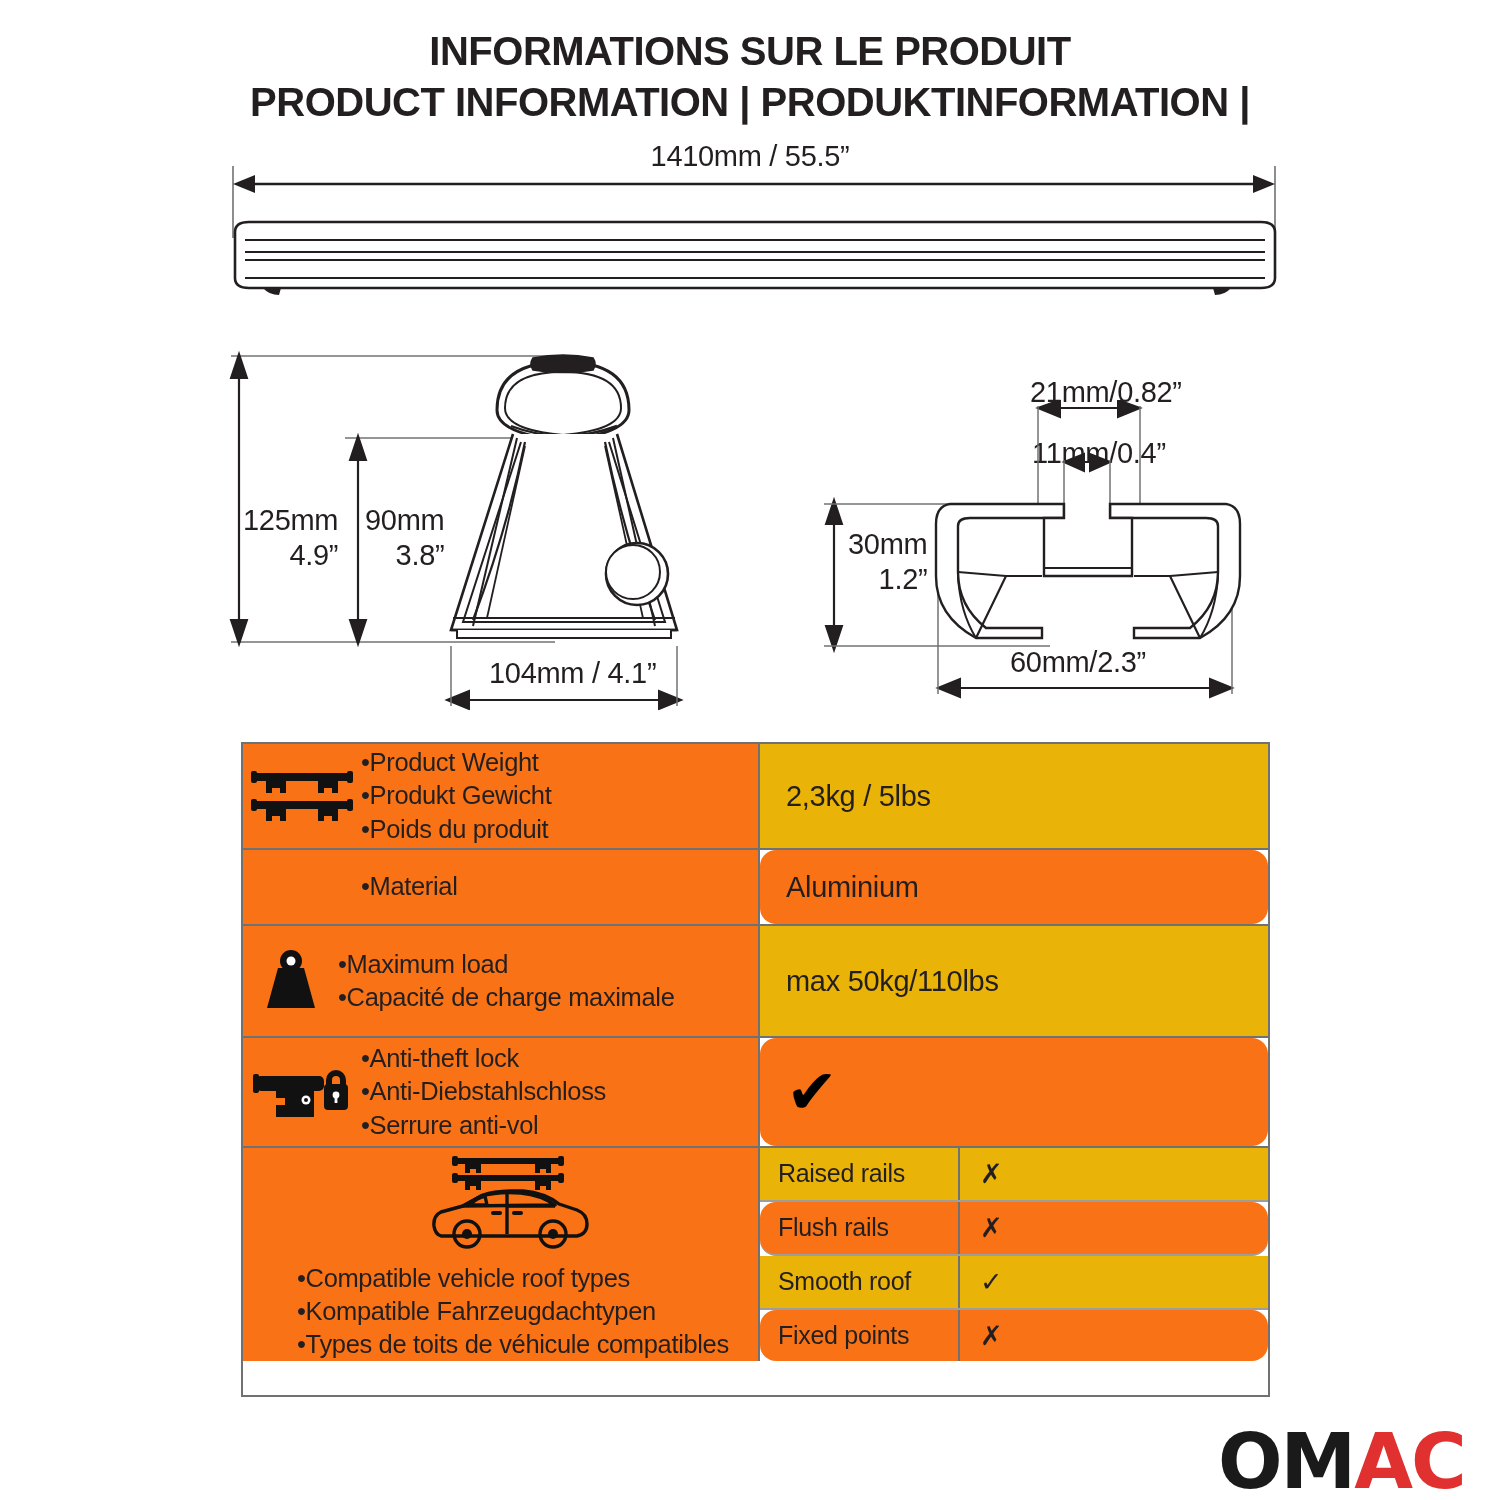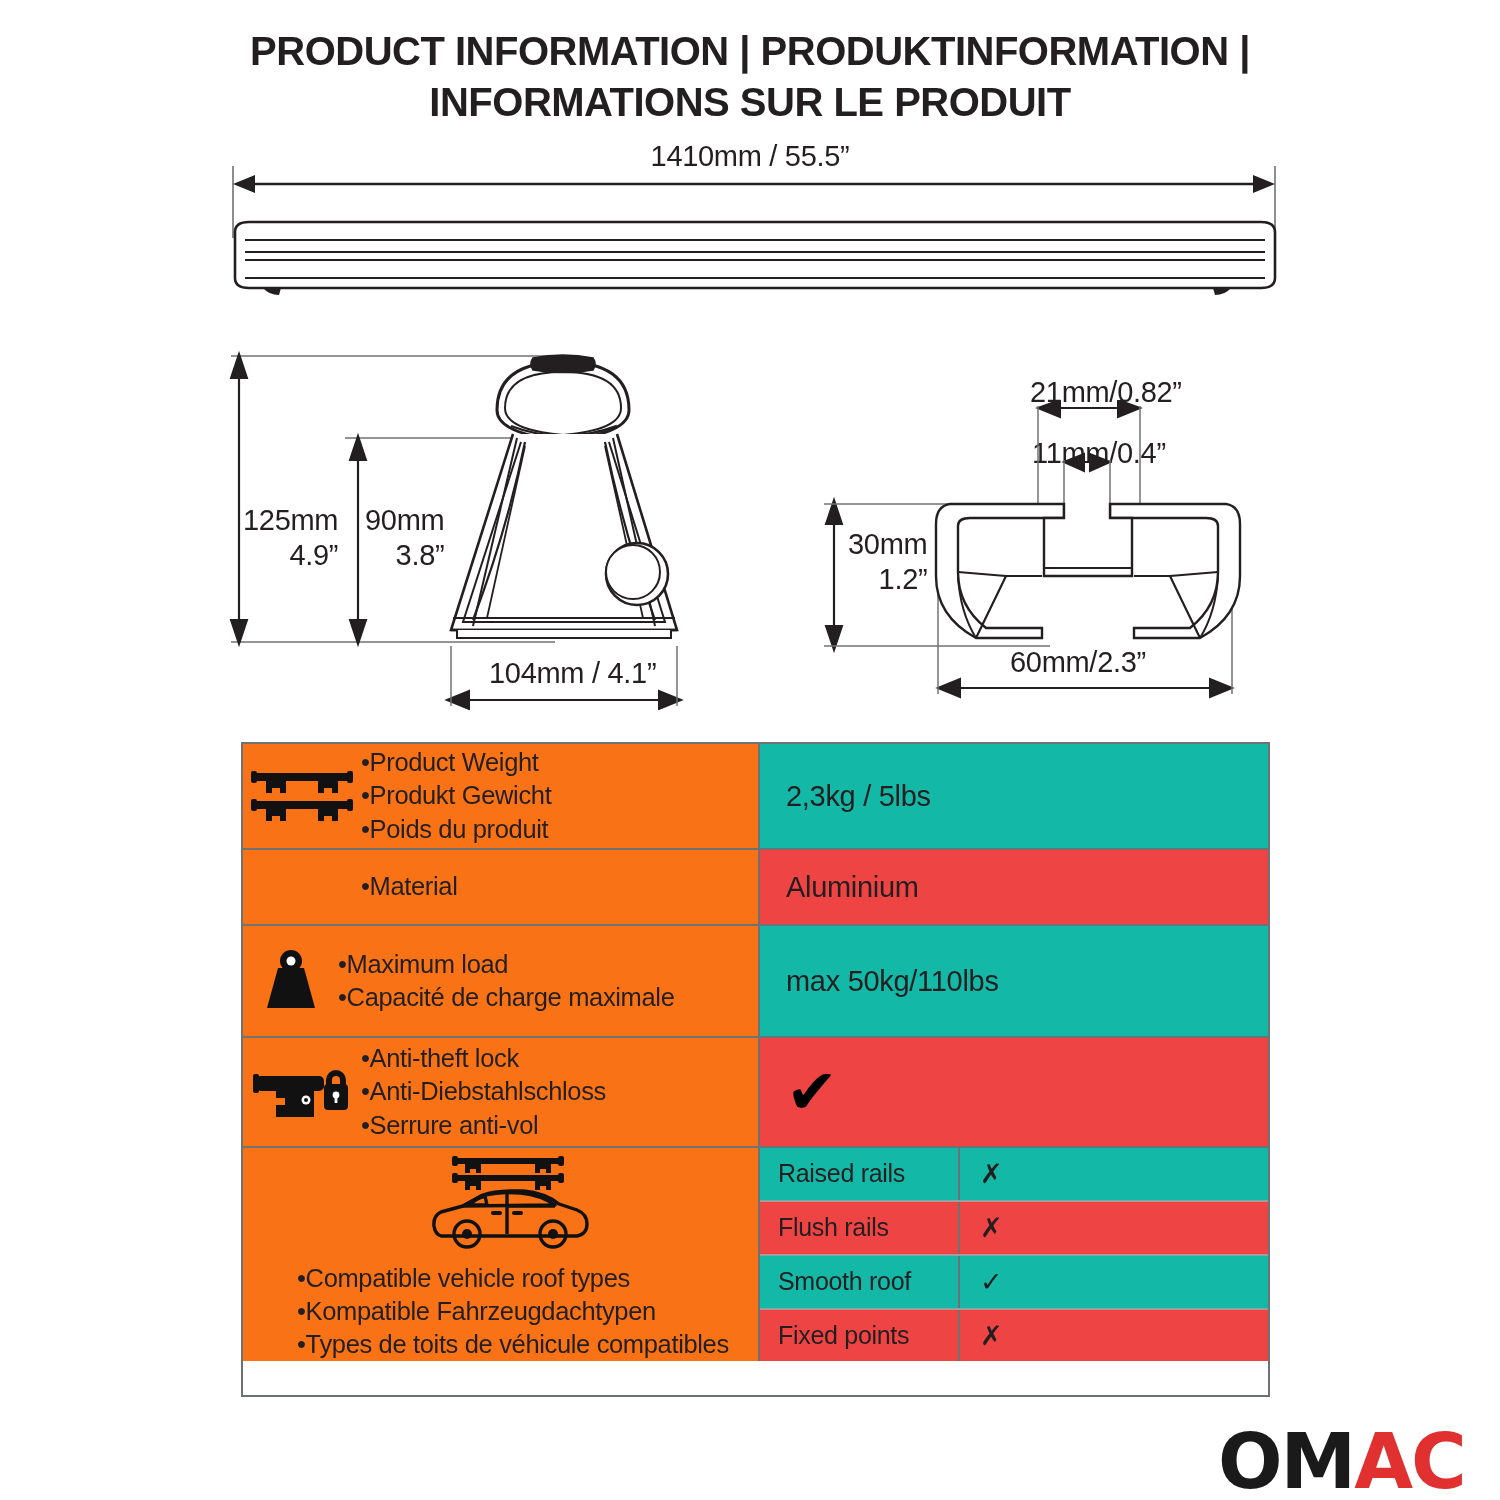--- a/index.html
+++ b/index.html
@@ -52,22 +52,22 @@
     display:flex;
     border-bottom:2px solid #6f7274;
     box-sizing:border-box;
   }
   .srow:last-child{border-bottom:none;}
   .srow.r1{height:106px;}
   .srow.r2{height:76px;}
   .srow.r3{height:112px;}
   .srow.r4{height:110px;}
   .srow.r5{height:undefined;flex:1;}
-  .shade{background:#14b8a6;}
-  .white{background:#ef4444;}
+  .shade{background:#eab308;}
+  .white{background:#f97316;border-radius:16px;}
 
   .cell-left{
     width:517px;
     box-sizing:border-box;
     border-right:2px solid #6f7274;
     display:flex;align-items:center;
     position:relative;
     background:#f97316;
   }
   .cell-right{
@@ -156,22 +156,22 @@
   }
   .logo .om{color:#1a1a1a;}
   .logo .ac{color:#e03030;}
 </style>
 </head>
 <body>
 
 <div class="page">
 
   <div class="title">
+    <span class="ln">INFORMATIONS SUR LE PRODUIT</span>
     <span class="ln">PRODUCT INFORMATION | PRODUKTINFORMATION |</span>
-    <span class="ln">INFORMATIONS SUR LE PRODUIT</span>
   </div>
 
   <div class="dim" style="left:0;right:0;top:139px;text-align:center;">1410mm / 55.5”</div>
 
   <div class="draw" style="left:225px;top:160px;">
     <svg width="1060" height="150" viewBox="0 0 1060 150">
 
       <line x1="8" y1="6" x2="8" y2="78" stroke="#6f7274" stroke-width="1.6"></line>
       <line x1="1050" y1="6" x2="1050" y2="78" stroke="#6f7274" stroke-width="1.6"></line>
 

